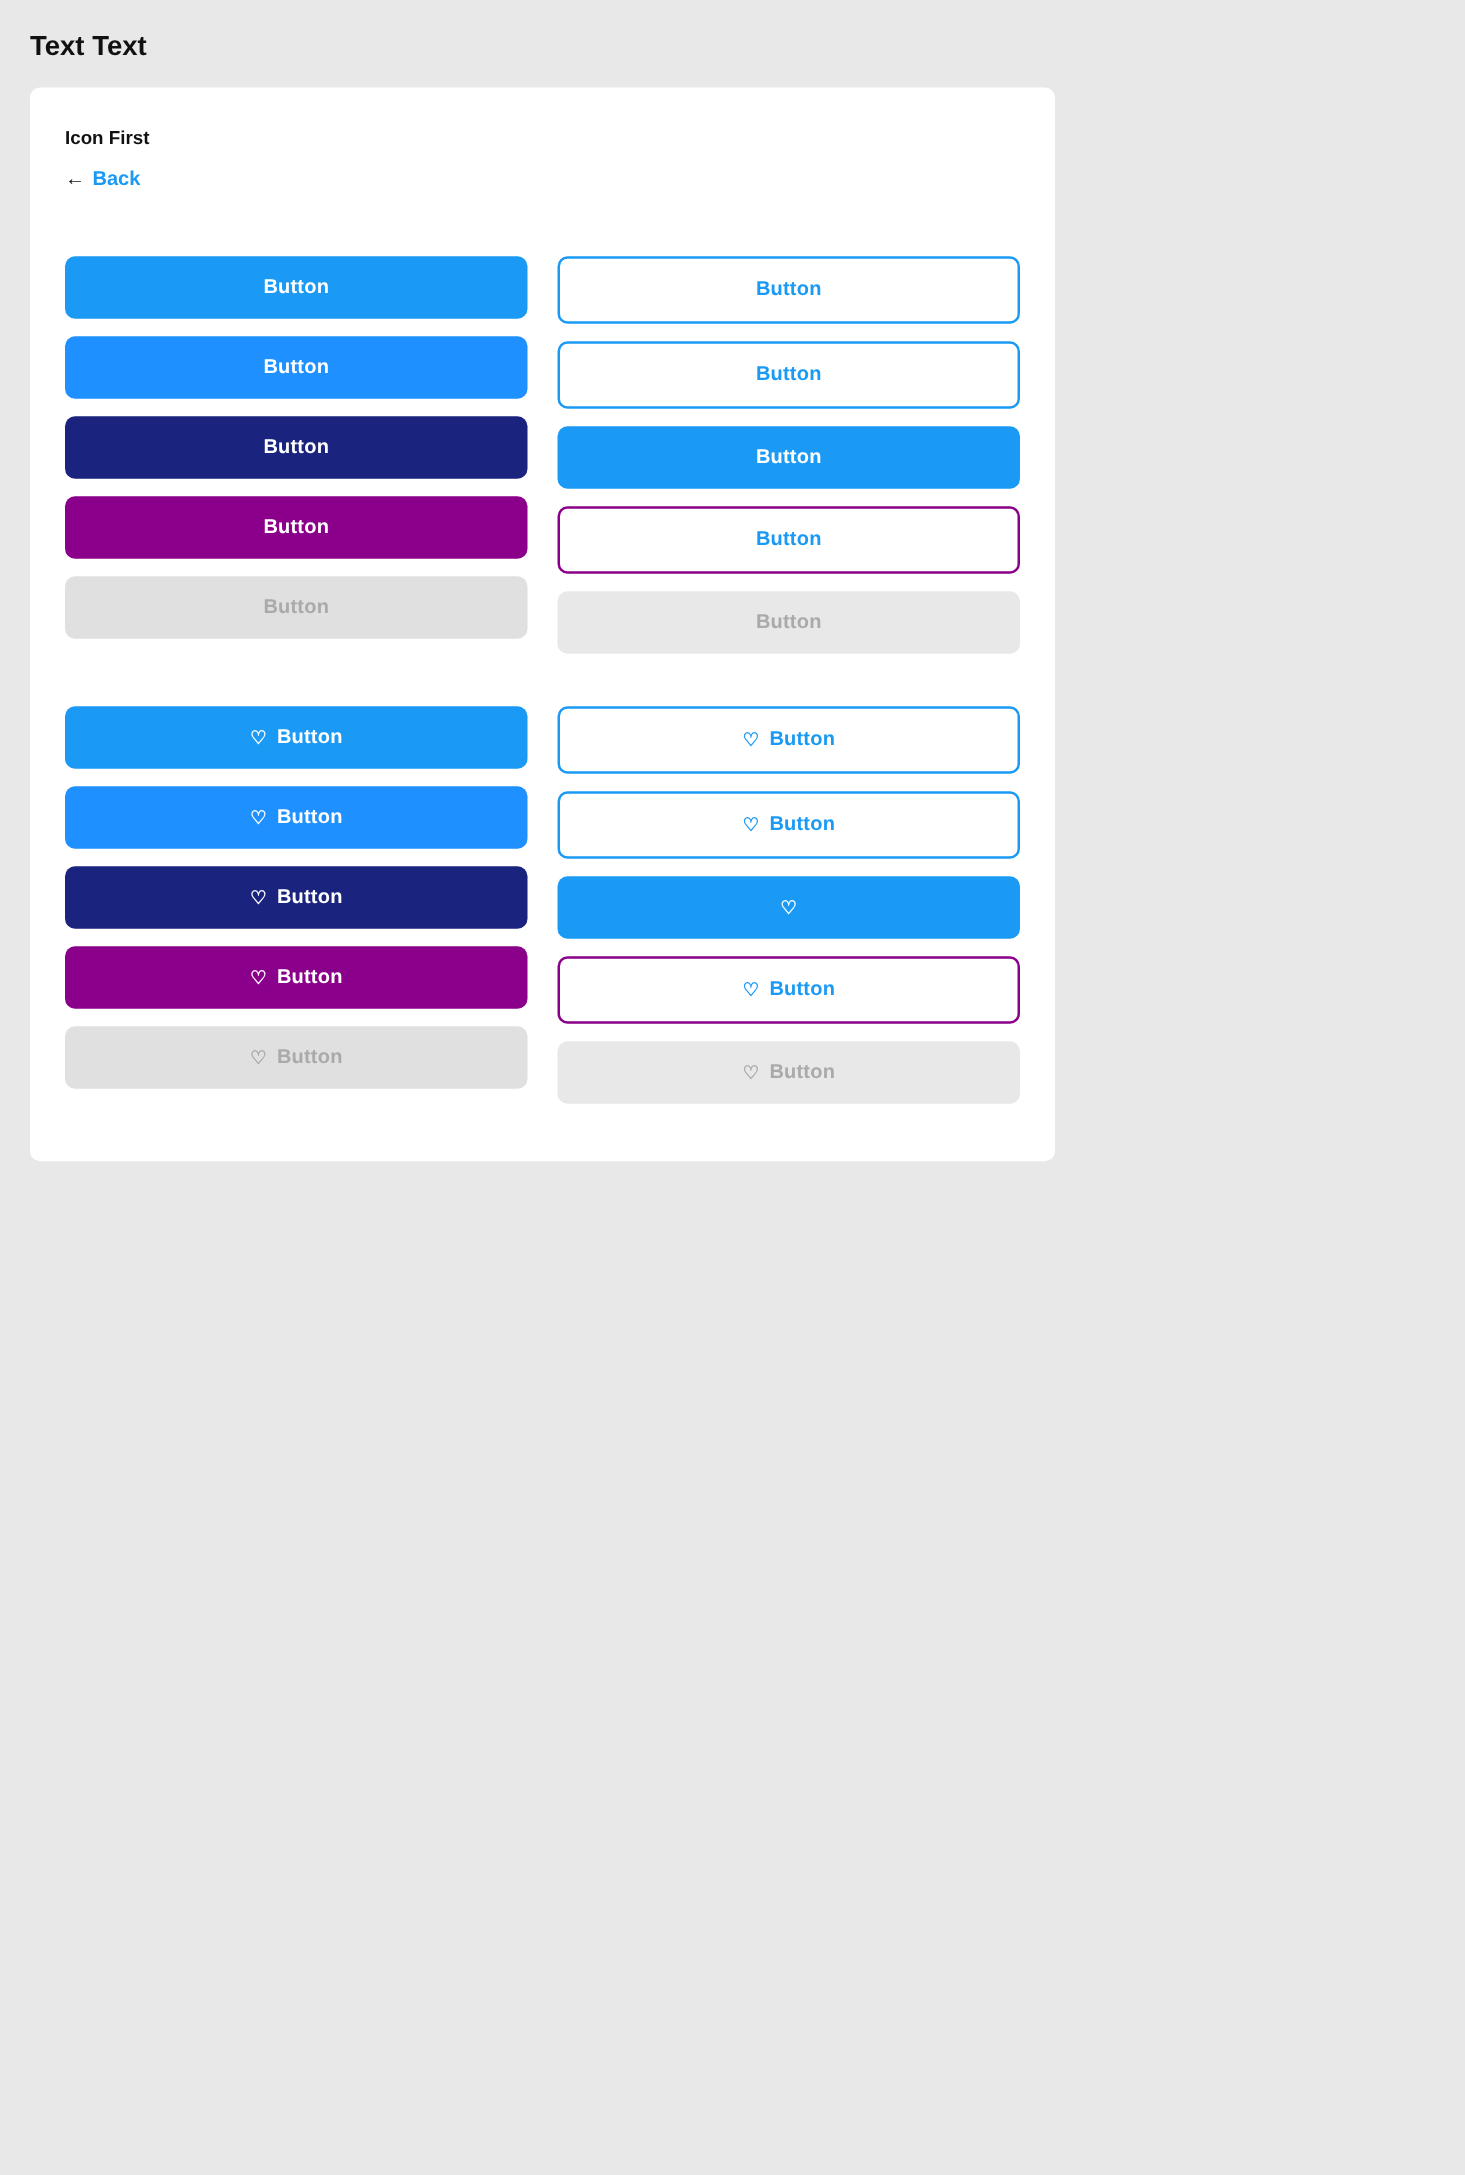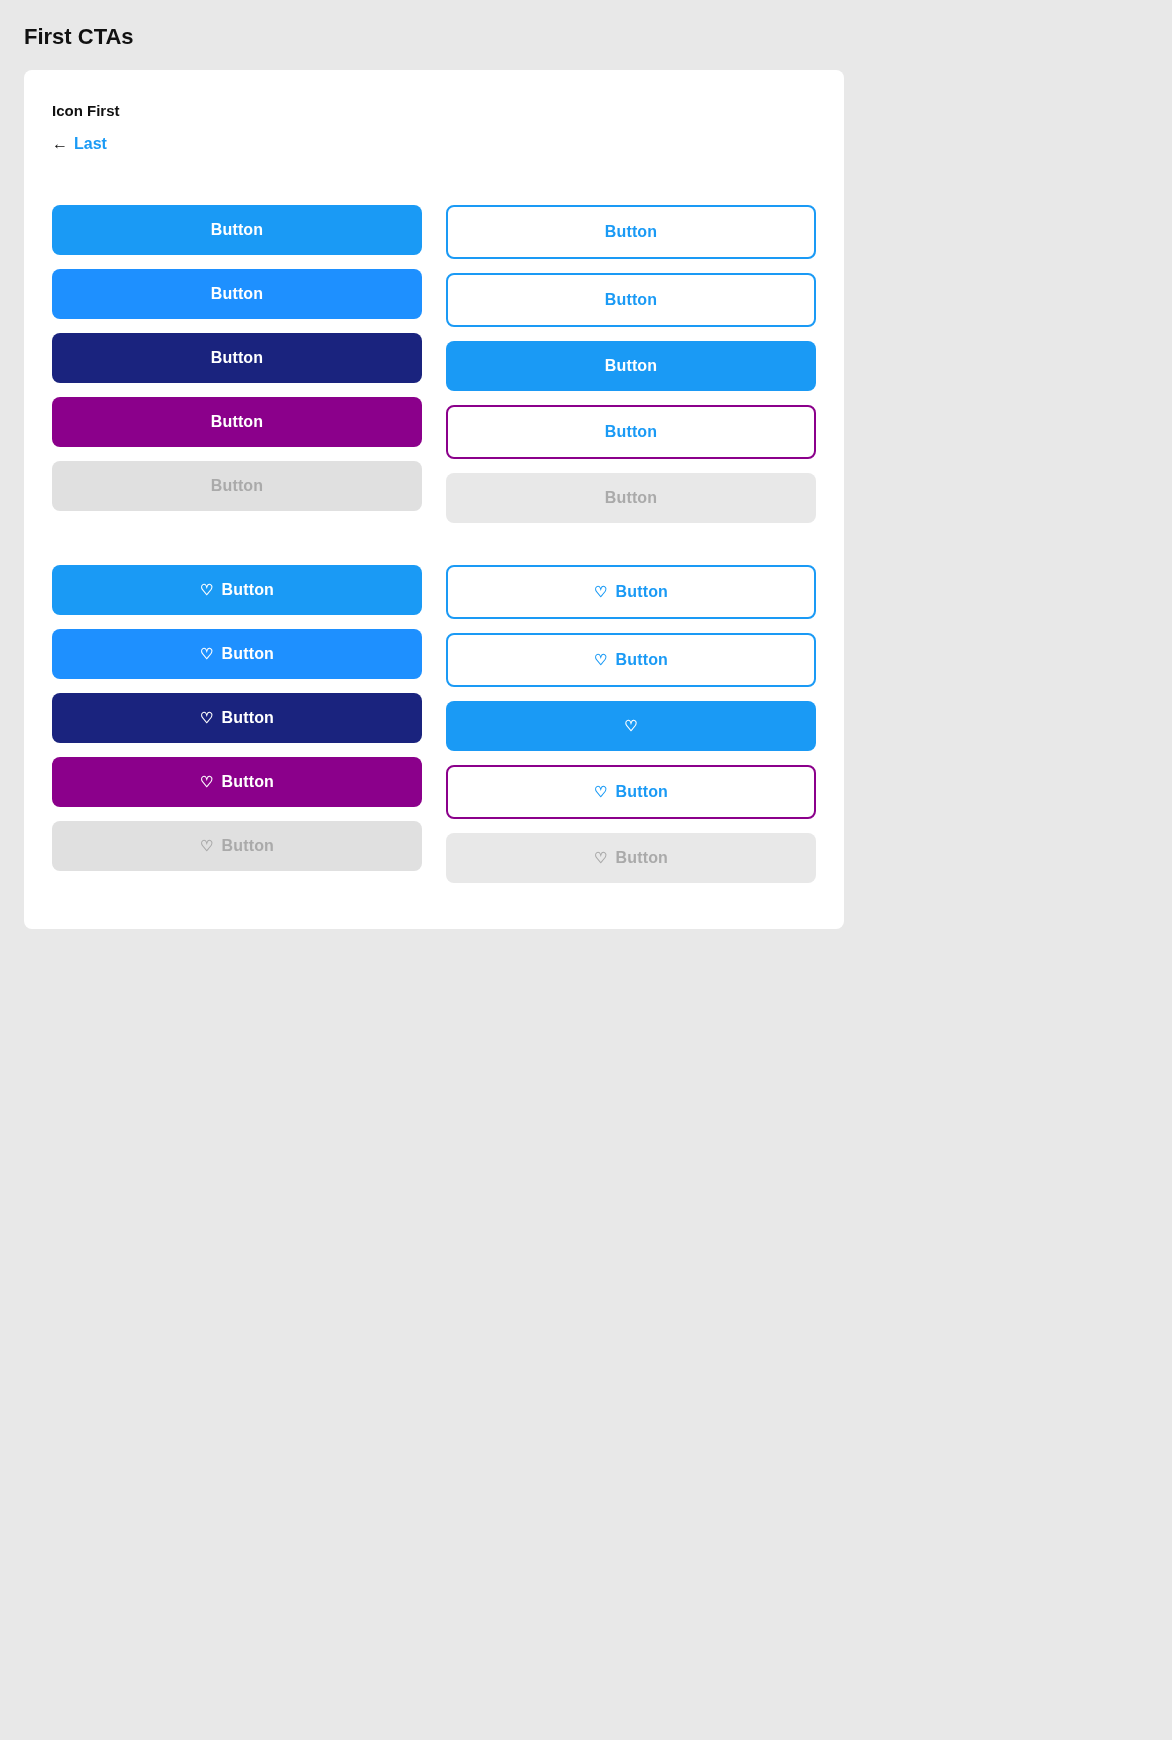--- a/index.html
+++ b/index.html
@@ -83,31 +83,31 @@
     .btn-purple-outline { background: #fff; color: #1a9af5; border: 2px solid #8b008b; }
     .btn-gray-outline { background: #e8e8e8; color: #aaa; border: none; }
 
     .heart-icon { font-size: 15px; }
 
     .section-gap { height: 28px; }
   </style>
 </head>
 <body>
 
-<div class="page-title">First CTAs</div>
+<div class="page-title">Text Text</div>
 
 <div class="card">
   <div class="columns">
 
     <div>
       <div class="col-header">Icon First</div>
       <div class="text-cta-row">
         <button class="text-cta">
           <span class="arrow">←</span>
-          <span>Last</span>
+          <span>Back</span>
         </button>
       </div>
     </div>
 
   </div>
 
   <div class="section-divider"></div>
 
   <div class="columns">
     <div>

